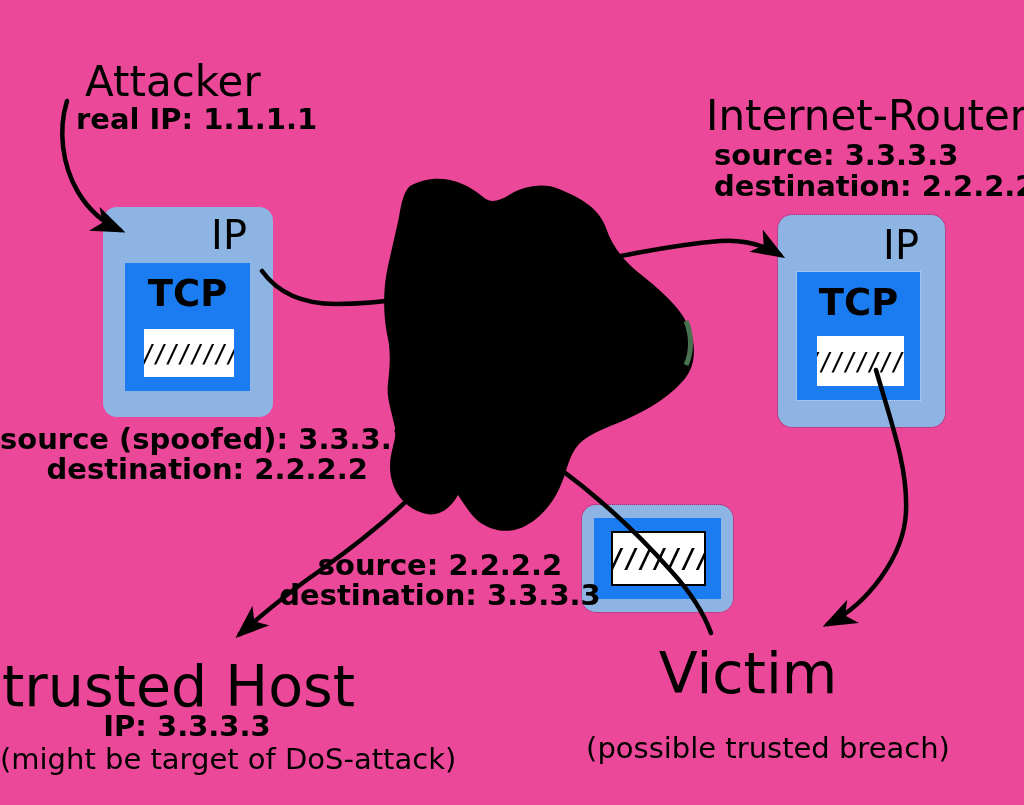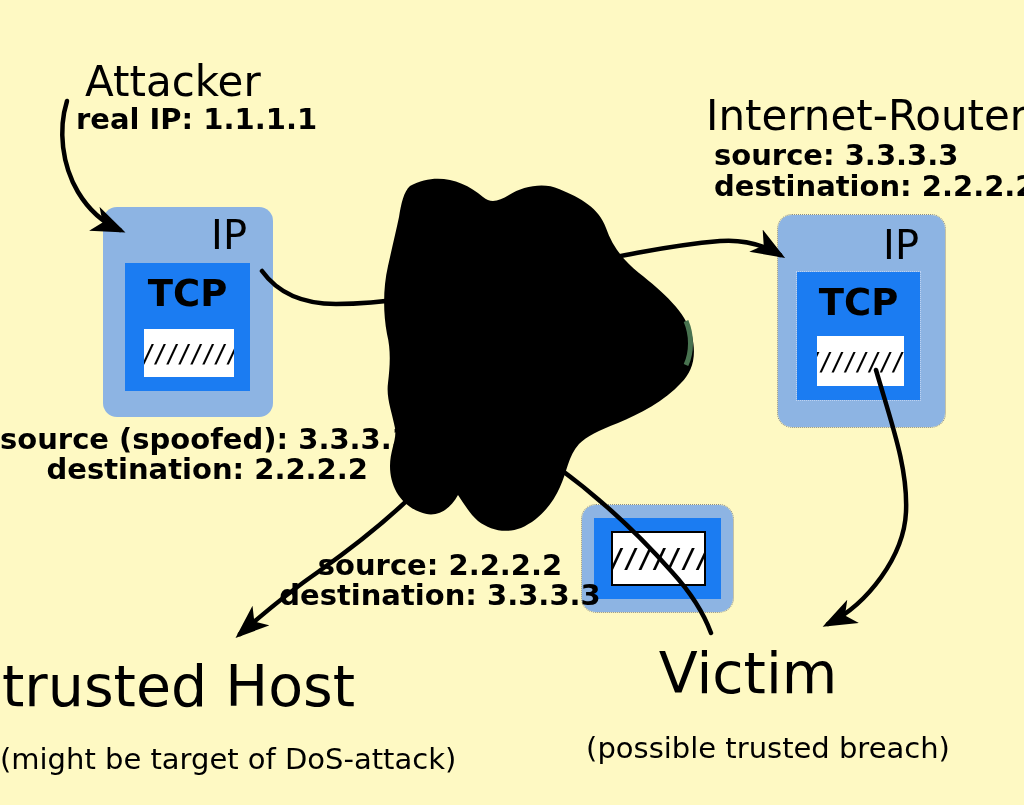--- a/index.html
+++ b/index.html
@@ -1,18 +1,18 @@
 <!DOCTYPE html>
 <html><head>
 <meta charset="utf-8">
 <style>
   html,body{margin:0;padding:0;}
   .stage{
     position:relative;width:1024px;height:805px;overflow:hidden;
-    background:#fef9c3;
+    background:#ec4899;
     font-family:"DejaVu Sans","Liberation Sans",sans-serif;
     color:#000;
   }
   .t{position:absolute;white-space:nowrap;line-height:1.05;}
   .heading{font-size:42px;font-weight:normal;}
   .heading-lg{font-size:57px;font-weight:normal;}
   .sub{font-size:29px;}
   .bold{font-weight:bold;text-align:center;}
   .right{text-align:right;}
   .center{text-align:center;}
@@ -71,20 +71,21 @@
       <div class="hatch-box bordered" style="left:17px;top:13px;width:91px;height:51px">
         <span class="hatch heavy">/////////</span>
       </div>
     </div>
   </div>
 
   <div class="t sub bold center" style="left:240px;top:550px;width:400px">source: 2.2.2.2</div>
   <div class="t sub bold center" style="left:240px;top:580px;width:400px">destination: 3.3.3.3</div>
 
   <div class="t heading-lg center" style="left:2px;top:657px;width:350px">trusted Host</div>
+  <div class="t sub bold center" style="left:0px;top:711px;width:374px">IP: 3.3.3.3</div>
   <div class="t sub center" style="left:0px;top:744px;width:445px">(might be target of DoS-attack)</div>
 
   <div class="t heading-lg center" style="left:548px;top:644px;width:400px">Victim</div>
   <div class="t sub center" style="left:568px;top:733px;width:400px">(possible trusted breach)</div>
 
   <svg class="overlay" width="1024" height="805" viewBox="0 0 1024 805">
     <defs>
       <marker id="ah" markerUnits="userSpaceOnUse" markerWidth="40" markerHeight="30" refX="28" refY="13" orient="auto">
         <path d="M0,0 L34,13 L0,26 L9,13 Z" fill="#000"></path>
       </marker>

